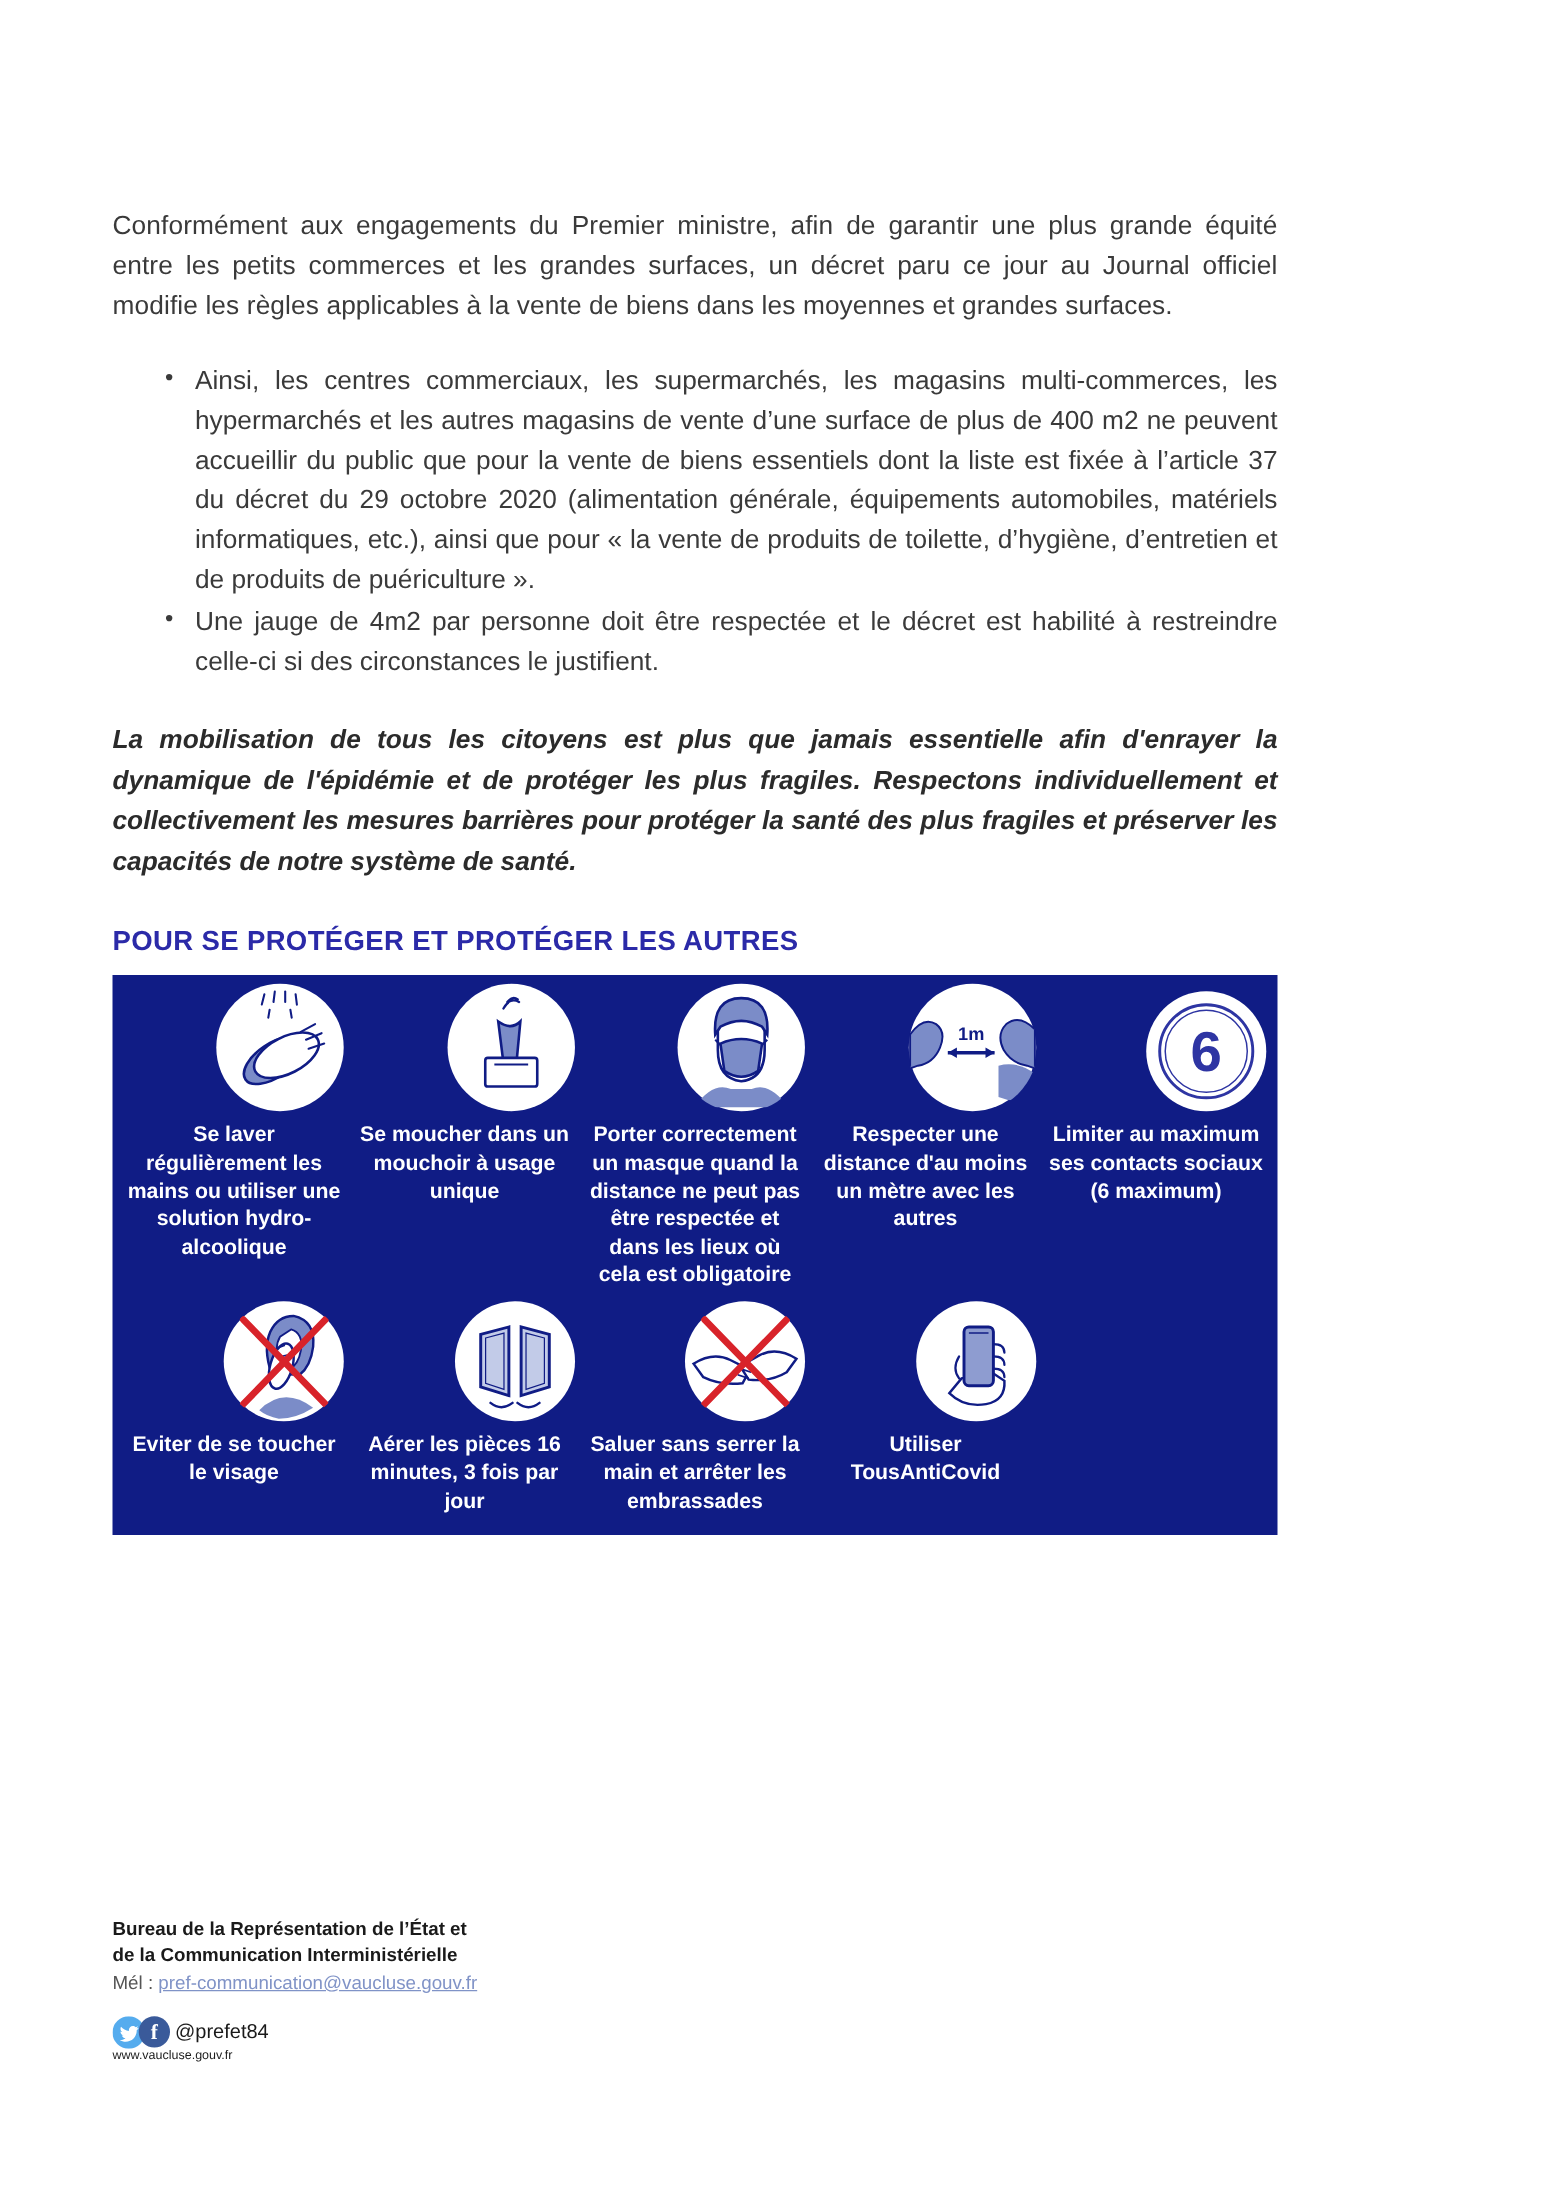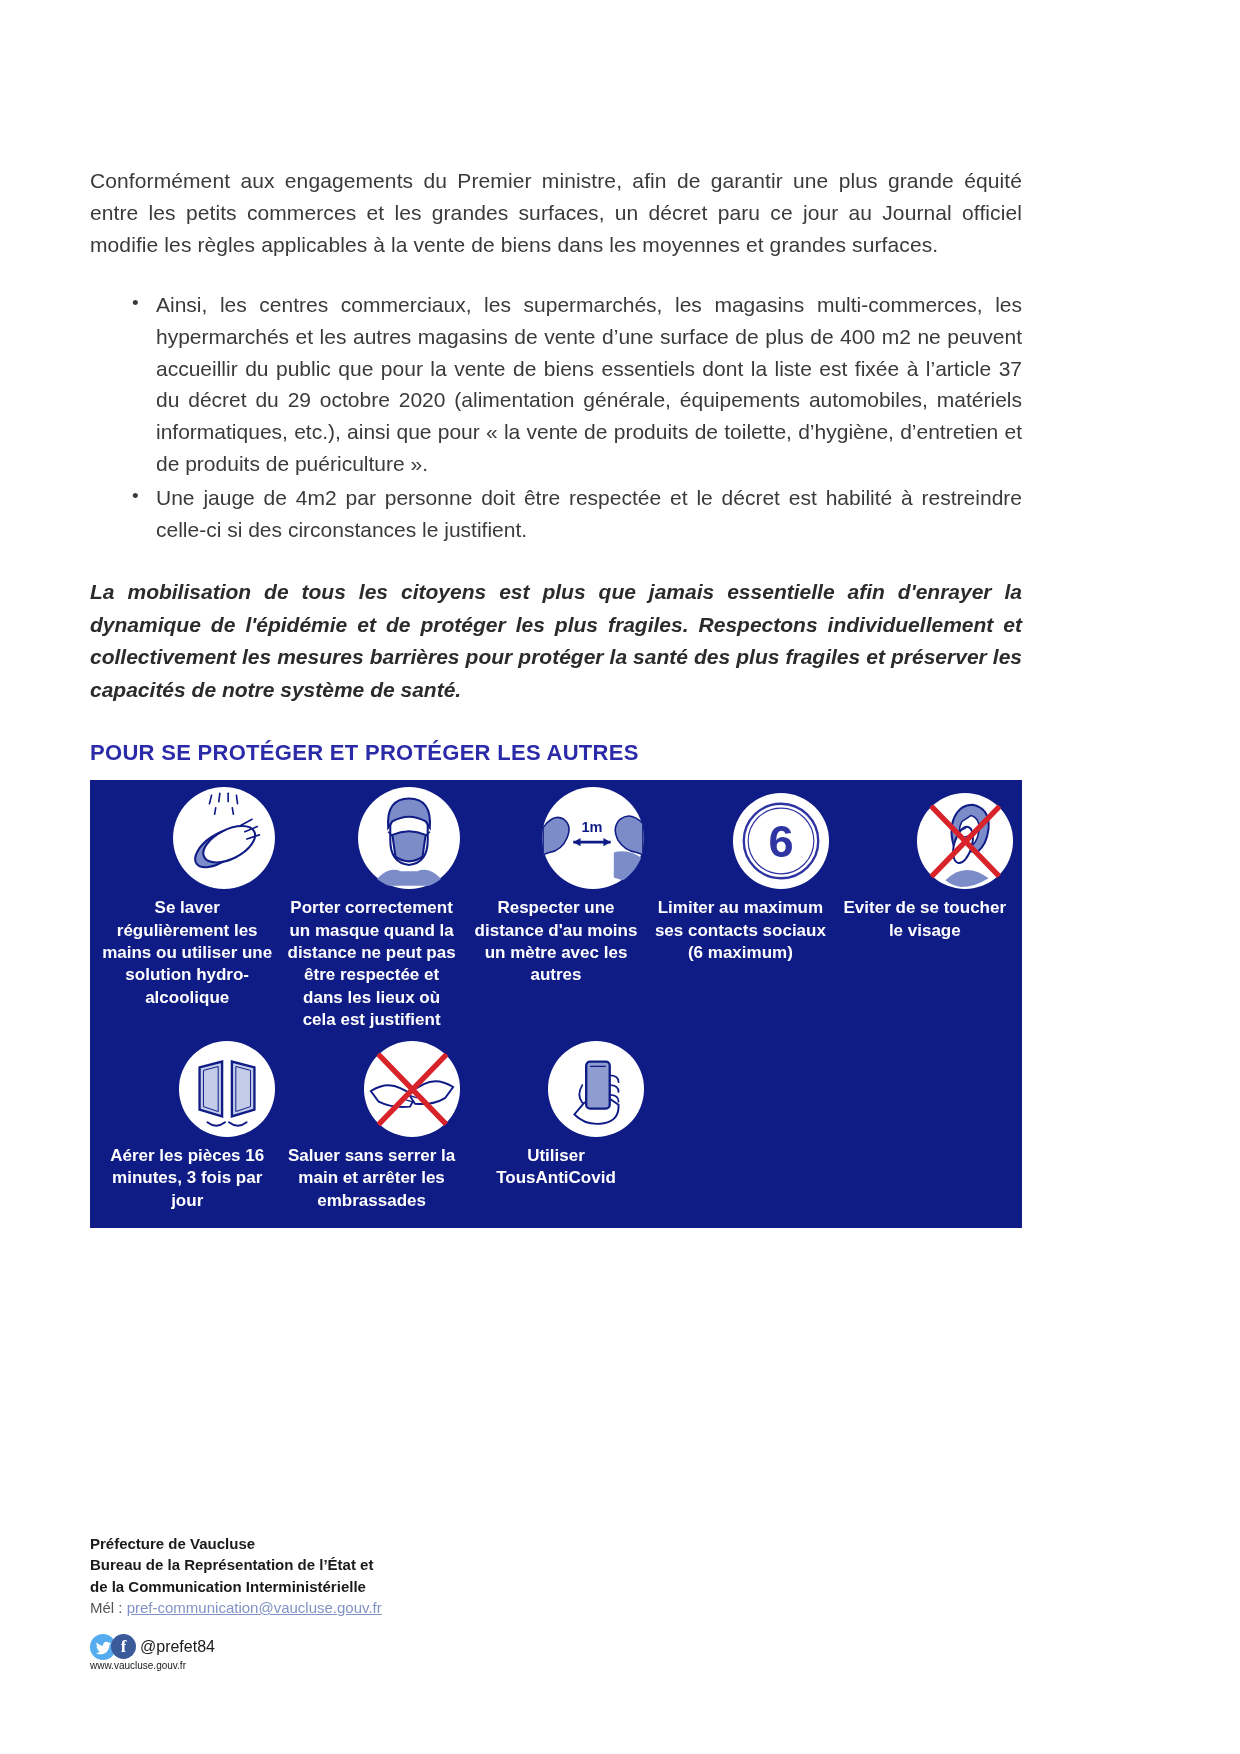--- a/index.html
+++ b/index.html
@@ -105,31 +105,41 @@
             <line x1="58" y1="21" x2="59" y2="27"></line>
         </g>
         <ellipse cx="45" cy="60" rx="26" ry="13" transform="rotate(-34 45 60)" fill="#7b8cc8" stroke="#101c85" stroke-width="2"></ellipse>
         <ellipse cx="55" cy="56" rx="27" ry="14" transform="rotate(-27 55 56)" fill="#ffffff" stroke="#101c85" stroke-width="2"></ellipse>
         <path d="M66 38 L77 32 M70 44 L82 39 M72 51 L84 47" stroke="#101c85" stroke-width="1.6" fill="none" stroke-linecap="round"></path>
       </svg>
       <div class="caption">Se laver régulièrement les mains ou utiliser une solution hydro-alcoolique</div>
     </div>
 
 
+    <div class="cell r1">
+      <svg class="circle" viewBox="0 0 100 100">
+        <circle cx="50" cy="50" r="49" fill="#ffffff"></circle>
+        <path d="M44 62 L40 30 Q50 37 57 30 L54 62 Z" fill="#7b8cc8" stroke="#101c85" stroke-width="2"></path>
+        <path d="M44 20 q5 -9 12 -5 M47 15 q4 -5 8 -2" stroke="#101c85" stroke-width="1.8" fill="none" stroke-linecap="round"></path>
+        <rect x="30" y="58" width="40" height="22" rx="2" fill="#ffffff" stroke="#101c85" stroke-width="2"></rect>
+        <line x1="37" y1="63" x2="63" y2="63" stroke="#101c85" stroke-width="1.5"></line>
+      </svg>
+      <div class="caption">Se moucher dans un mouchoir à usage unique</div>
+    </div>
 
     <div class="cell r1">
       <svg class="circle" viewBox="0 0 100 100">
         <circle cx="50" cy="50" r="49" fill="#ffffff"></circle>
         <path d="M14 96 Q28 76 42 82 L58 82 Q72 76 86 96 Z" fill="#7b8cc8"></path>
         <path d="M32 30 Q50 20 68 30 L68 52 Q68 74 50 76 Q32 74 32 52 Z" fill="#ffffff" stroke="#101c85" stroke-width="2"></path>
         <path d="M30 40 Q28 12 50 12 Q72 12 70 40 L66 34 Q50 25 34 34 Z" fill="#7b8cc8" stroke="#101c85" stroke-width="2"></path>
         <path d="M34 47 Q50 40 66 47 L63 68 Q50 77 37 68 Z" fill="#7b8cc8" stroke="#101c85" stroke-width="2"></path>
         <path d="M34 48 L30 44 M66 48 L70 44" stroke="#101c85" stroke-width="1.6"></path>
       </svg>
-      <div class="caption">Porter correctement un masque quand la distance ne peut pas être respectée et dans les lieux où cela est justifient</div>
+      <div class="caption">Porter correctement un masque quand la distance ne peut pas être respectée et dans les lieux où cela est obligatoire</div>
     </div>
 
     <div class="cell r1">
       <svg class="circle" viewBox="0 0 100 100">
         <circle cx="50" cy="50" r="49" fill="#ffffff"></circle>
         <path d="M2 40 Q12 26 22 32 Q30 38 25 50 Q20 62 8 64 L2 66 Z" fill="#7b8cc8" stroke="#101c85" stroke-width="1.5"></path>
         <path d="M98 36 Q86 24 76 32 Q68 40 74 52 Q80 62 92 64 L98 66 Z" fill="#7b8cc8" stroke="#101c85" stroke-width="1.5"></path>
         <path d="M70 64 Q84 60 98 70 L98 86 Q84 94 70 88 Z" fill="#7b8cc8"></path>
         <line x1="31" y1="54" x2="67" y2="54" stroke="#101c85" stroke-width="2.6"></line>
         <path d="M31 54 l7 -4 v8 Z M67 54 l-7 -4 v8 Z" fill="#101c85"></path>
@@ -199,21 +209,20 @@
         <path d="M64 36 q9 0 9 7 M64 46 q9 0 9 7 M64 56 q9 0 9 7" stroke="#101c85" stroke-width="1.8" fill="none" stroke-linecap="round"></path>
         <path d="M36 64 Q30 56 36 46" stroke="#101c85" stroke-width="1.8" fill="none" stroke-linecap="round"></path>
       </svg>
       <div class="caption">Utiliser TousAntiCovid</div>
     </div>
 
   </div>
 </div>
 
 <div class="footer">
-  <div class="org">Préfecture de Vaucluse</div>
   <div class="org">Bureau de la Représentation de l’État et</div>
   <div class="org">de la Communication Interministérielle</div>
   <div class="mail-line">
     <span>Mél :</span>
     <a href="#">pref-communication@vaucluse.gouv.fr</a>
   </div>
   <div class="social-row">
     <svg class="tw-circle" viewBox="0 0 24 24">
       <circle cx="12" cy="12" r="12" fill="#55acee"></circle>
       <path fill="#ffffff" d="M19.3 8.4c-.5.2-1 .4-1.6.5.6-.4 1-.9 1.2-1.5-.5.3-1.1.6-1.8.7-.5-.6-1.3-.9-2.1-.9-1.6 0-2.9 1.3-2.9 2.9 0 .2 0 .4.1.7-2.4-.1-4.5-1.3-5.9-3-.3.4-.4.9-.4 1.5 0 1 .5 1.9 1.3 2.4-.5 0-.9-.1-1.3-.4v.1c0 1.4 1 2.6 2.3 2.8-.2.1-.5.1-.8.1-.2 0-.4 0-.5-.1.4 1.2 1.4 2 2.7 2-1 .8-2.2 1.3-3.6 1.3h-.7c1.3.8 2.8 1.3 4.4 1.3 5.3 0 8.2-4.4 8.2-8.2v-.4c.6-.4 1.1-.9 1.4-1.8z"></path>

